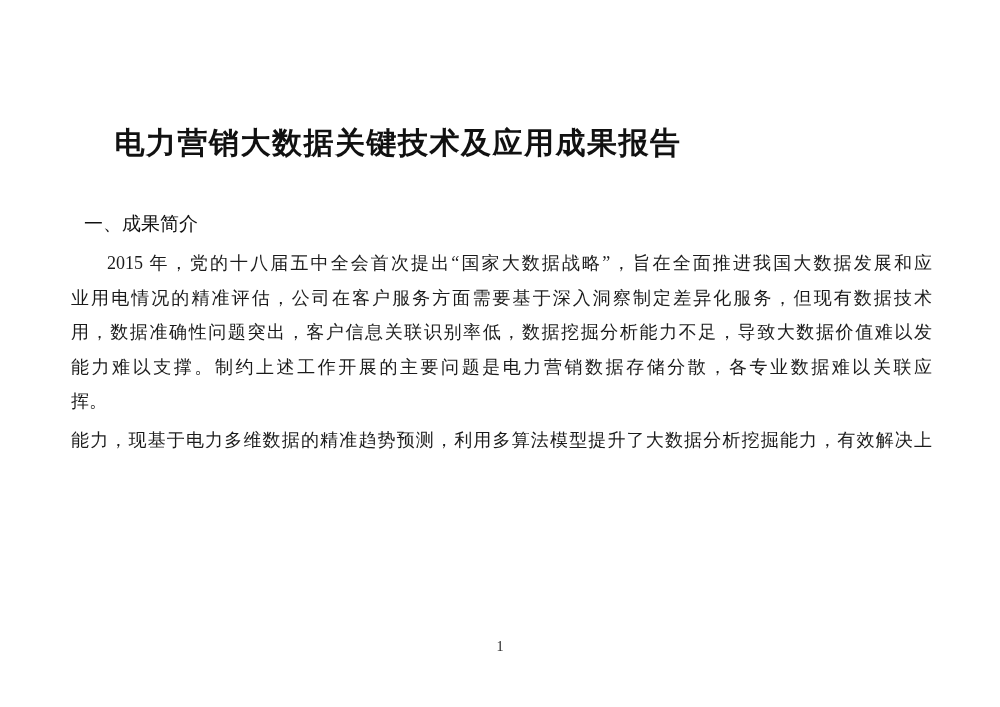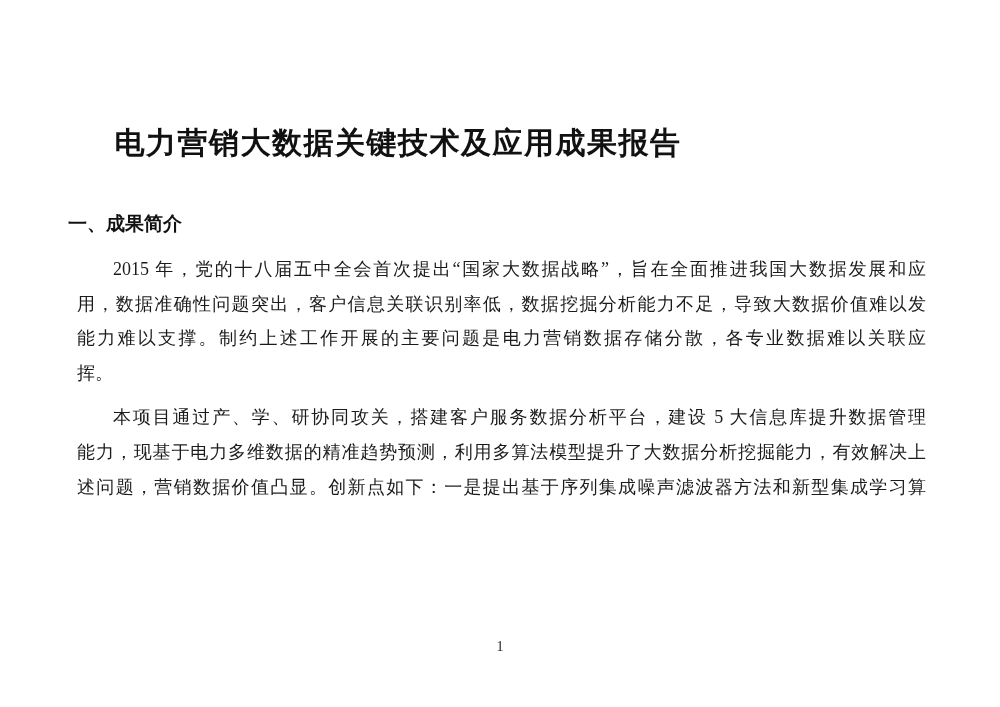--- a/index.html
+++ b/index.html
@@ -27,38 +27,38 @@
     font-weight: bold;
     font-size: 30px;
     line-height: 42px;
     letter-spacing: 1.5px;
     color: #111111;
     white-space: nowrap;
   }
   .section-heading {
     position: absolute;
     top: 211px;
-    left: 68px;
+    left: 84px;
     font-family: "Liberation Sans", "DejaVu Sans", sans-serif;
-    font-weight: bold;
+    font-weight: normal;
     font-size: 19px;
     line-height: 26px;
     color: #111111;
     white-space: nowrap;
   }
   .doc-body {
     position: absolute;
     top: 242px;
     left: 67px;
     width: 869px;
     font-size: 18px;
     line-height: 34.6px;
     color: #1b1b1b;
   }
-  .paragraph { margin: 10px; }
+  .paragraph { margin: 4px; }
   .line {
     text-align: justify;
     text-align-last: justify;
     height: 34.6px;
     overflow: hidden;
     white-space: nowrap;
   }
   .line.first-line { text-indent: 2em; }
   .line.short-last { text-align-last: left; }
   .page-number {
@@ -74,24 +74,23 @@
 </style>
 </head>
 <body>
 
 <div class="page">
   <h1 class="doc-title">电力营销大数据关键技术及应用成果报告</h1>
   <h2 class="section-heading">一、成果简介</h2>
   <div class="doc-body" id="doc-body">
       <div class="paragraph">
         <div class="line first-line">2015 年，党的十八届五中全会首次提出“国家大数据战略”，旨在全面推进我国大数据发展和应</div>
+        <div class="line">业用电情况的精准评估，公司在客户服务方面需要基于深入洞察制定差异化服务，但现有数据技术</div>
         <div class="line">用，数据准确性问题突出，客户信息关联识别率低，数据挖掘分析能力不足，导致大数据价值难以发</div>
         <div class="line">能力难以支撑。制约上述工作开展的主要问题是电力营销数据存储分散，各专业数据难以关联应</div>
         <div class="line short-last">挥。</div>
       </div>
       <div class="paragraph">
-        <div class="line first-line">本项目通过产、学、研协同攻关，搭建客户服务数据分析平台，建设 5 大信息库提升数据管理</div>
         <div class="line">能力，现基于电力多维数据的精准趋势预测，利用多算法模型提升了大数据分析挖掘能力，有效解决上</div>
-        <div class="line">述问题，营销数据价值凸显。创新点如下：一是提出基于序列集成噪声滤波器方法和新型集成学习算</div>
       </div>
     </div>
   <div class="page-number">1</div>
 </div>
 
 </body></html>

